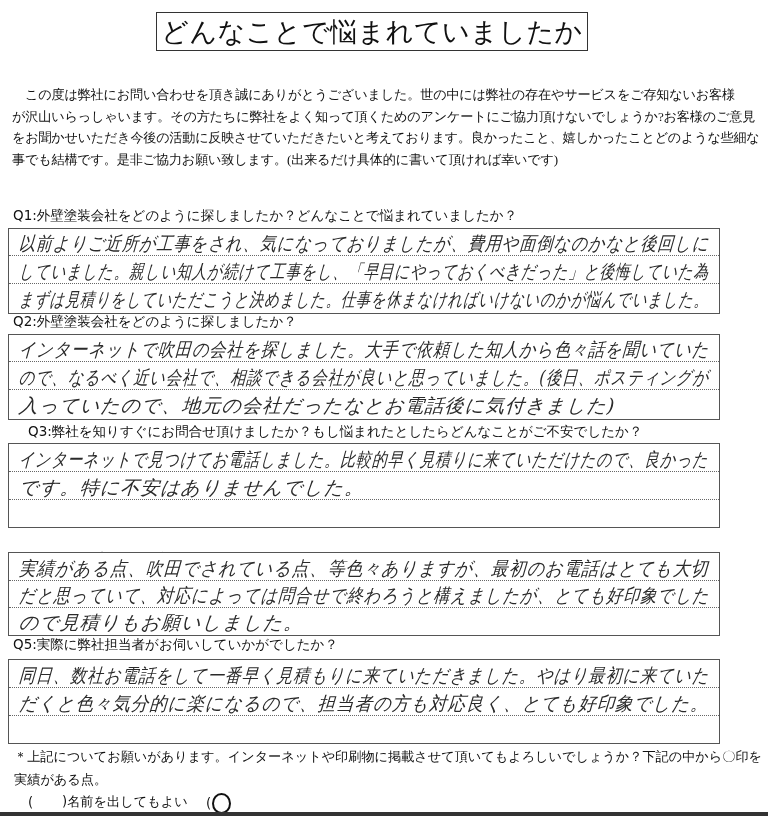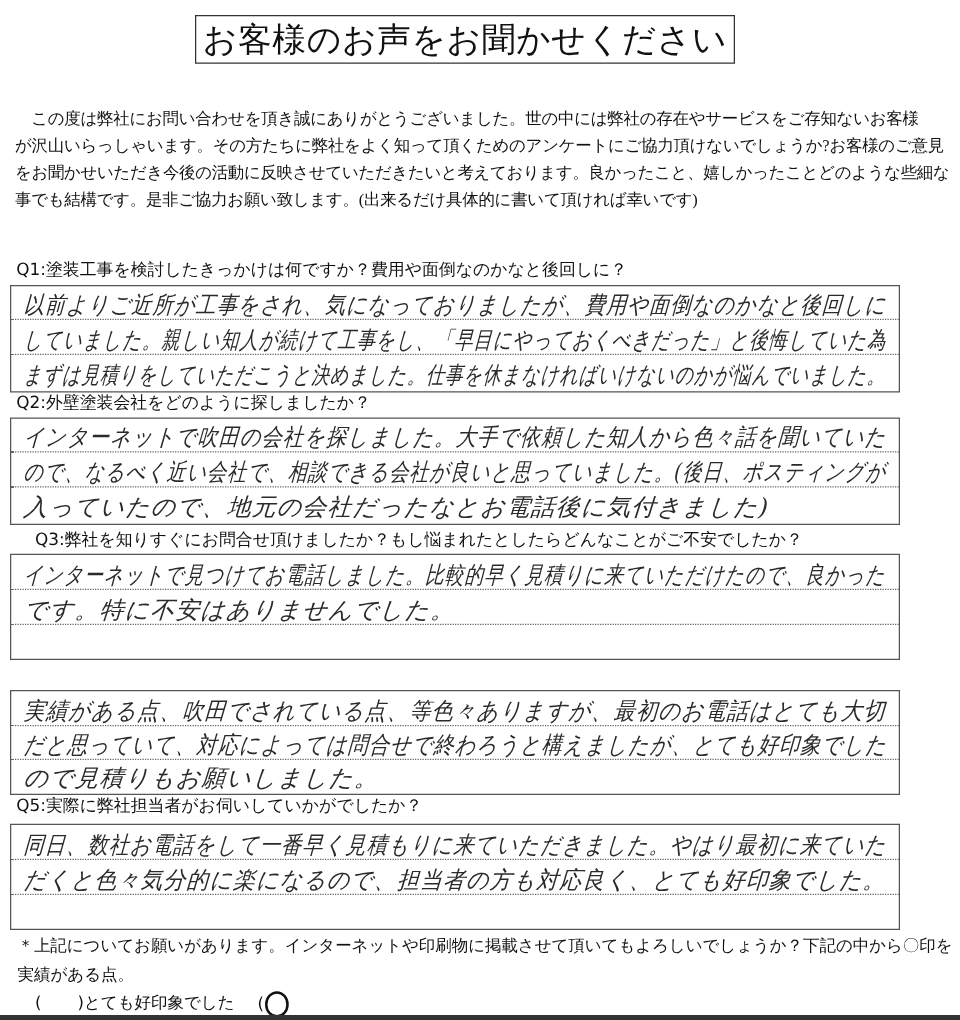--- a/index.html
+++ b/index.html
@@ -47,30 +47,30 @@
       display: inline-block; width: 15px; height: 17px; border: 2px solid #111; border-radius: 50%;
       vertical-align: middle;
     }
     .bottom-bar {
       position: absolute; left: 0; top: 812px; width: 768px; height: 4px; background: #333;
     }
   </style>
 </head>
 <body>
 
-<div class="title-box">お客様のお声をお聞かせください</div>
+<div class="title-box">どんなことで悩まれていましたか</div>
 
 <div class="intro">
   <span class="line" style="transform: scaleX(0.997); transform-origin: left center;">　この度は弊社にお問い合わせを頂き誠にありがとうございました。世の中には弊社の存在やサービスをご存知ないお客様</span>
   <span class="line" style="transform: scaleX(0.997); transform-origin: left center;">が沢山いらっしゃいます。その方たちに弊社をよく知って頂くためのアンケートにご協力頂けないでしょうか?お客様のご意見</span>
   <span class="line" style="transform: scaleX(0.992); transform-origin: left center;">をお聞かせいただき今後の活動に反映させていただきたいと考えております。良かったこと、嬉しかったことどのような些細な</span>
   <span class="line" style="transform: scaleX(0.997); transform-origin: left center;">事でも結構です。是非ご協力お願い致します。(出来るだけ具体的に書いて頂ければ幸いです)</span>
 </div>
 
-<div class="q-label" style="top:207px;">Q1:塗装工事を検討したきっかけは何ですか？費用や面倒なのかなと後回しに？</div>
+<div class="q-label" style="top:207px;">Q1:外壁塗装会社をどのように探しましたか？どんなことで悩まれていましたか？</div>
 <div class="answer-box" style="top:228px;height:86px;">
   <div class="answer-line" style="top:26px;"></div>
   <div class="answer-line" style="top:54px;"></div>
   <div class="hw" style="top: 2px; transform: skewX(-4deg) scaleX(0.851); transform-origin: left center;">以前よりご近所が工事をされ、気になっておりましたが、費用や面倒なのかなと後回しに</div>
   <div class="hw" style="top: 30px; transform: skewX(-4deg) scaleX(0.773); transform-origin: left center;">していました。親しい知人が続けて工事をし、「早目にやっておくべきだった」と後悔していた為</div>
   <div class="hw" style="top: 58px; transform: skewX(-4deg) scaleX(0.753); transform-origin: left center;">まずは見積りをしていただこうと決めました。仕事を休まなければいけないのかが悩んでいました。</div>
 </div>
 
 <div class="q-label" style="top:313px;">Q2:外壁塗装会社をどのように探しましたか？</div>
 <div class="answer-box" style="top:334px;height:86px;">
@@ -106,21 +106,21 @@
   <div class="hw" style="top: 3px; transform: skewX(-4deg) scaleX(0.852); transform-origin: left center;">同日、数社お電話をして一番早く見積もりに来ていただきました。やはり最初に来ていた</div>
   <div class="hw" style="top: 31px; transform: skewX(-4deg) scaleX(0.922); transform-origin: left center;">だくと色々気分的に楽になるので、担当者の方も対応良く、とても好印象でした。</div>
   <div class="hw" style="top:59px;"></div>
 </div>
 
 <div class="note" style="top: 748px; transform: scaleX(0.997); transform-origin: left center;">＊上記についてお願いがあります。インターネットや印刷物に掲載させて頂いてもよろしいでしょうか？下記の中から〇印を</div>
 <div class="note" style="top:771px;">実績がある点。</div>
 
 <div class="opt" style="left:28px;">
   <span class="paren" style="text-align:left;"><span>(</span></span>
-  <span>)とても好印象でした</span>
+  <span>)名前を出してもよい</span>
 </div>
 
 <div class="opt" style="left:206px;">
   <span>(</span>
   <span class="paren" style="width:20px;">
     <span class="circle-mark"></span>
   </span>
 </div>
 
 <div class="bottom-bar"></div>

